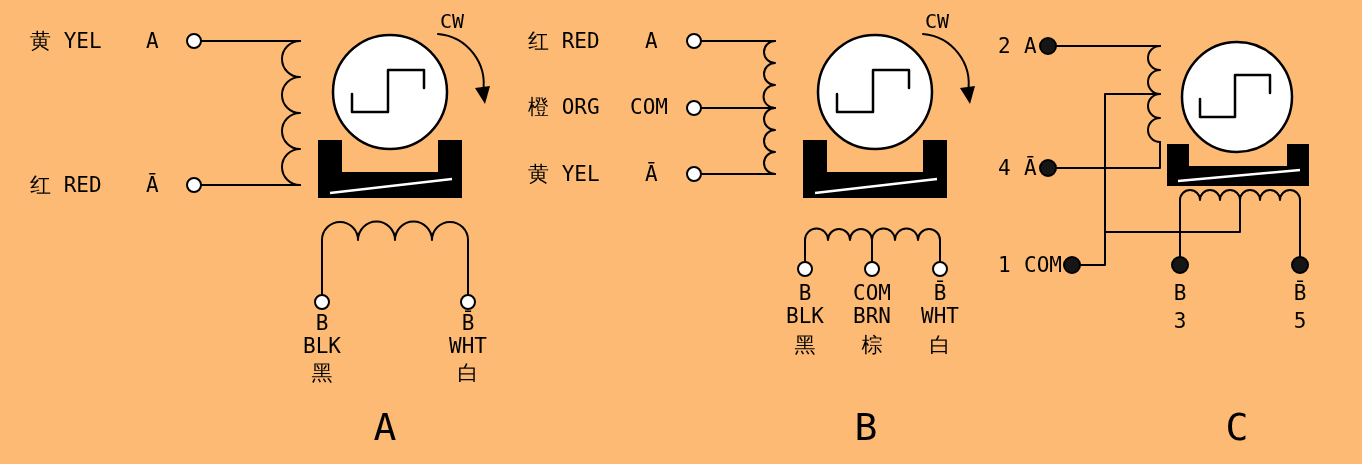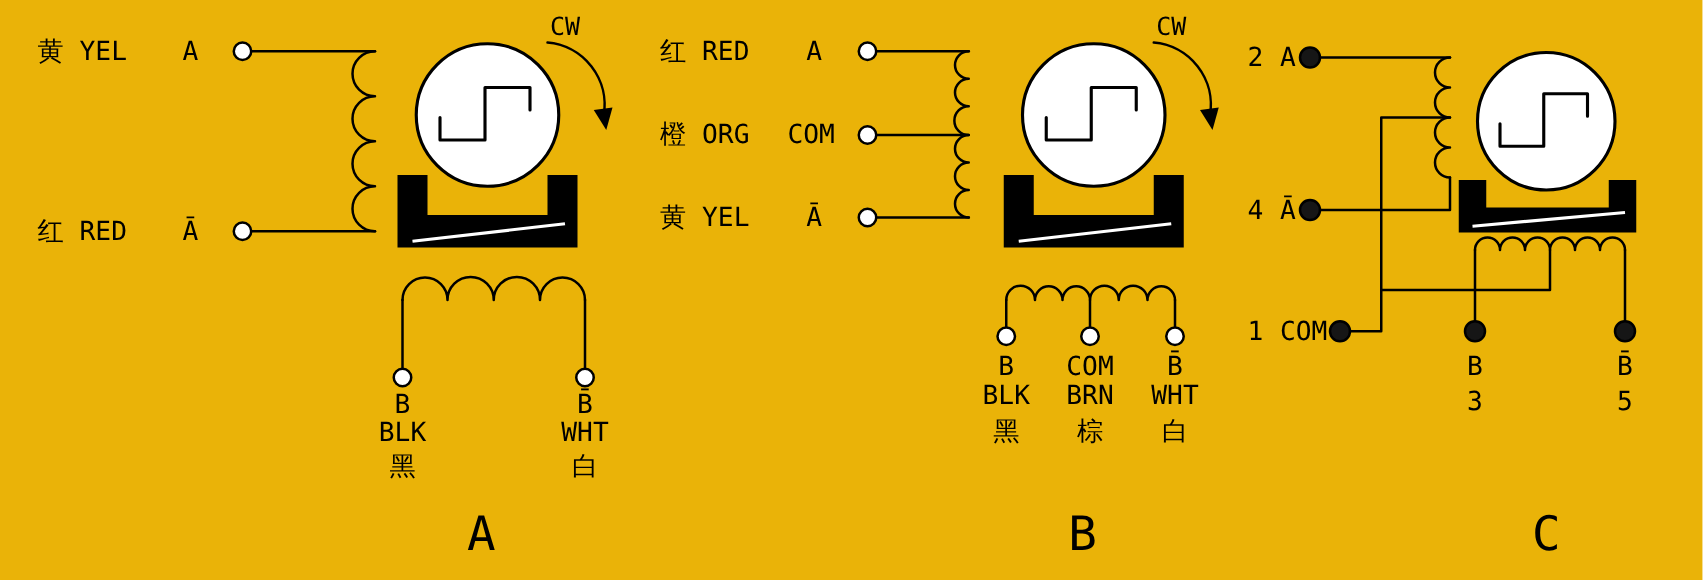--- a/index.html
+++ b/index.html
@@ -1,16 +1,16 @@
 <!DOCTYPE html>
 <html><head>
 <meta charset="utf-8">
 <style>
   html,body{margin:0;padding:0;background:#fff;}
-  .canvas{width:1362px;height:464px;background:#eab308;position:relative;overflow:hidden;}
+  .canvas{width:1362px;height:464px;background:#fdba74;position:relative;overflow:hidden;}
   svg{display:block;}
   .wire{fill:none;stroke:#000;stroke-width:2;stroke-linecap:round;stroke-linejoin:round;}
   .w25{stroke-width:2.5;}
   .motor{fill:#ffffff;stroke:#000;stroke-width:2.5;}
   .term{fill:#ffffff;stroke:#000;stroke-width:2;}
   .term-dark{fill:#161616;stroke:#000;stroke-width:2;}
   .solid{fill:#000;stroke:none;}
   .hl{stroke:#fff;stroke-width:2.5;fill:none;}
   text{font-family:"DejaVu Sans Mono","Liberation Mono",monospace;fill:#000;}
   .lbl{font-size:21px;}

